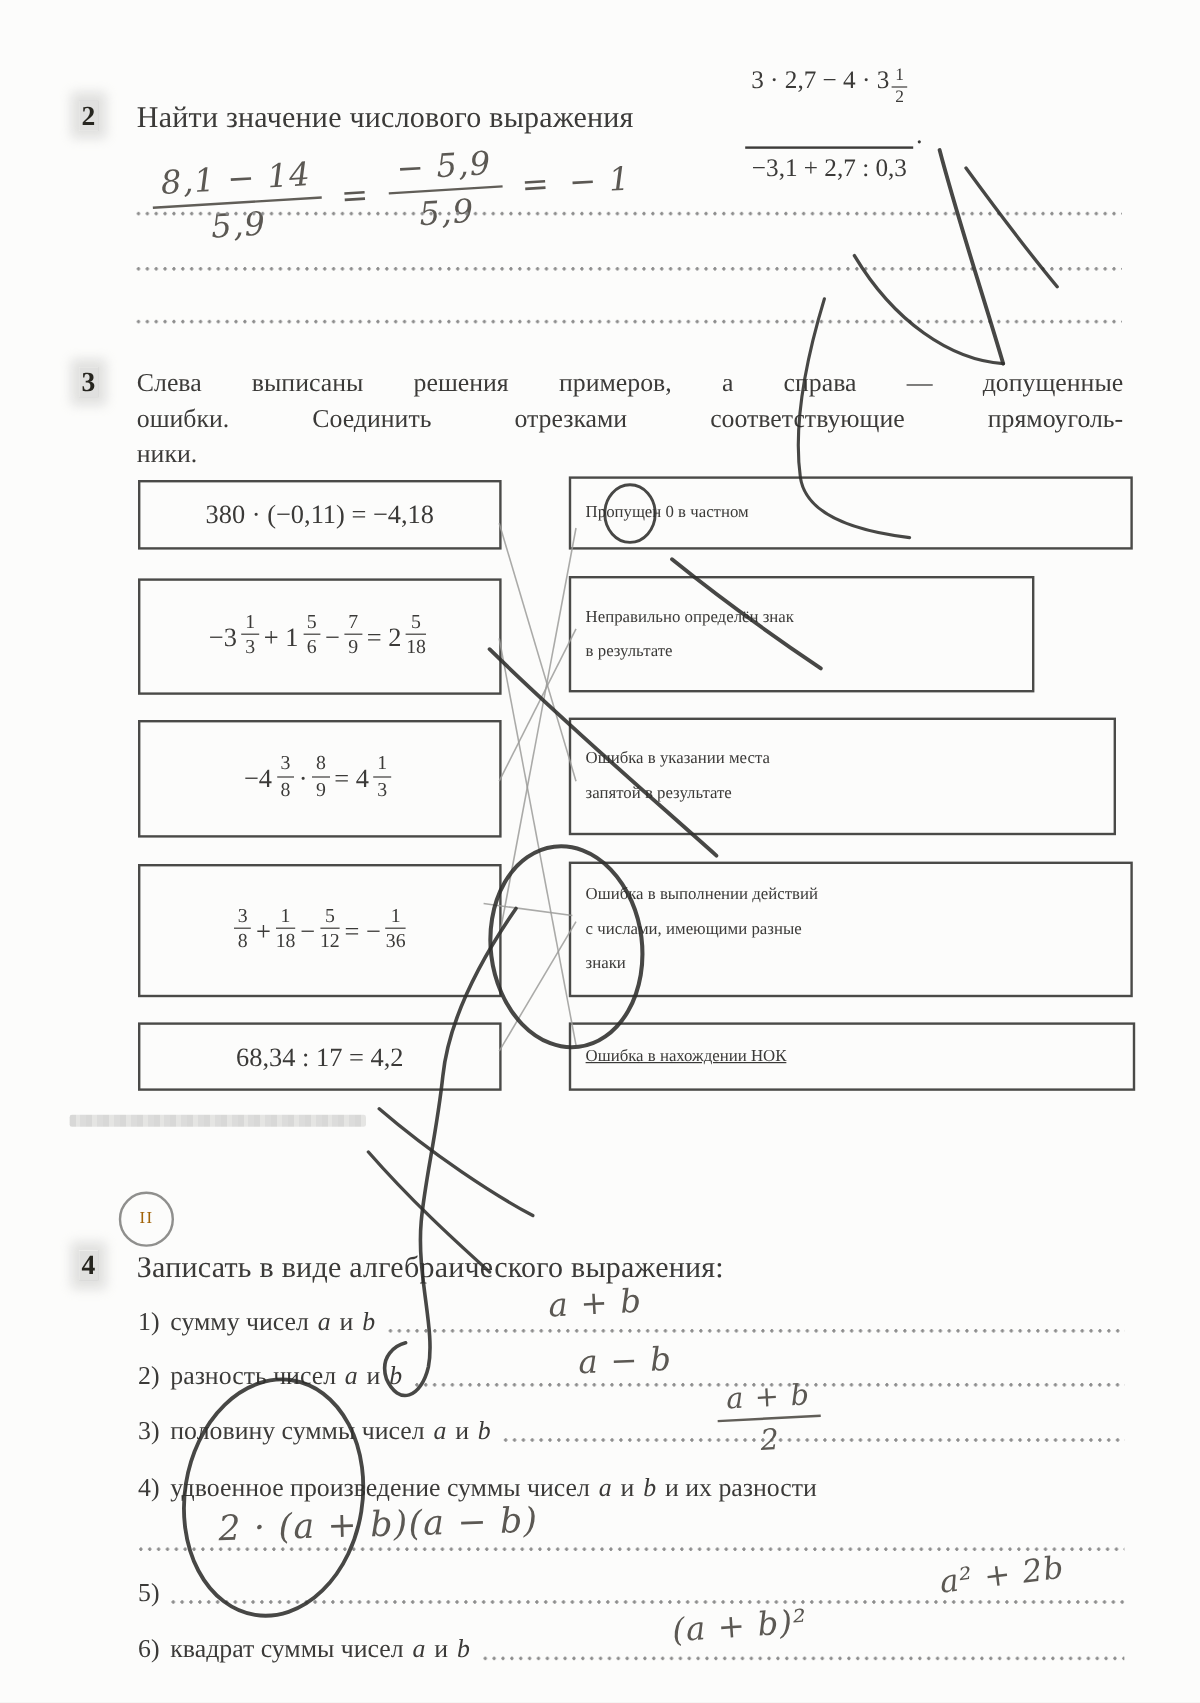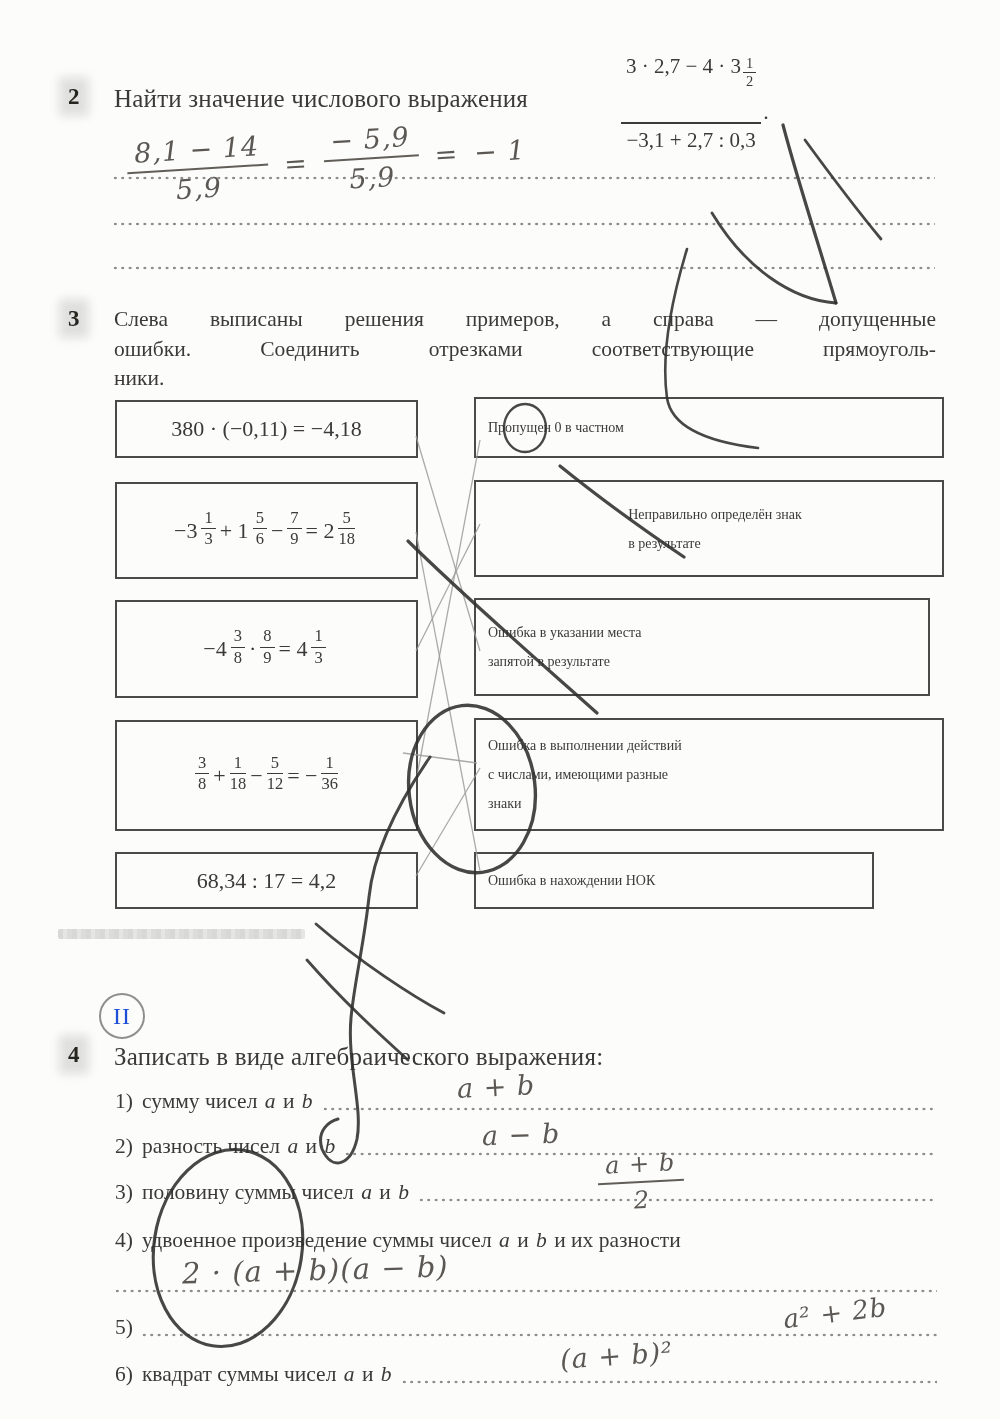--- a/index.html
+++ b/index.html
@@ -58,21 +58,21 @@
   .item .dots{flex:1;margin-bottom:2px;}
   .vr{font-style:italic;font-family:"Liberation Serif",serif;padding:0 2px;}
   
   .smudge{
     background:repeating-linear-gradient(90deg,#c6c6c4 0 5px,#d9d9d7 5px 9px,#cccccb 9px 14px);
     opacity:.65;filter:blur(.6px);border-radius:2px;
   }
   .marker-circle{
     width:42px;height:42px;border:2.4px solid #8f8f8d;border-radius:50%;
     display:flex;align-items:center;justify-content:center;
-    color:#1d4ed8;font-size:24px;letter-spacing:1px;
+    color:#a16207;font-size:14px;letter-spacing:1px;
   }
   svg.overlay{position:absolute;left:0;top:0;pointer-events:none;}
   .pen{fill:none;stroke:#2e2d2b;stroke-linecap:round;opacity:.88;}
   .pcl{fill:none;stroke:#9b9b99;stroke-width:1.3;opacity:.85;}
 </style>
 </head>
 <body>
 
 <div class="sheet">
 
@@ -183,40 +183,40 @@
     </div>
   <div class="mbox left" style="left:115px;top:852px;width:303px;height:57px;">
       <span>68,34 : 17 = 4,2</span>
     </div>
 
   <div class="mbox right" style="left:474px;top:397px;width:470px;height:61px;">
     <span class="rlines">
         <span>Пропущен 0 в частном</span>
       </span>
   </div>
-  <div class="mbox right" style="left:474px;top:480px;width:470px;height:97px;justify-content:center;">
+  <div class="mbox right" style="left:474px;top:480px;width:388px;height:97px;">
     <span class="rlines">
       <span>Неправильно определён знак</span>
       <span>в результате</span>
     </span>
   </div>
   <div class="mbox right" style="left:474px;top:598px;width:456px;height:98px;">
     <span class="rlines">
       <span>Ошибка в указании места</span>
       <span>запятой в результате</span>
     </span>
   </div>
   <div class="mbox right" style="left:474px;top:718px;width:470px;height:113px;">
     <span class="rlines">
       <span>Ошибка в выполнении действий</span>
       <span>с числами, имеющими разные</span>
       <span>знаки</span>
     </span>
   </div>
-  <div class="mbox right" style="left:474px;top:852px;width:400px;height:57px;">
+  <div class="mbox right" style="left:474px;top:852px;width:472px;height:57px;text-decoration:underline;">
     <span class="rlines">
         <span>Ошибка в нахождении НОК</span>
       </span>
   </div>
 
   <div class="abs smudge" style="left:58px;top:929px;width:247px;height:10px;"></div>
   <div class="abs marker-circle" style="left:99px;top:993px;">
     <span>II</span>
   </div>
 

